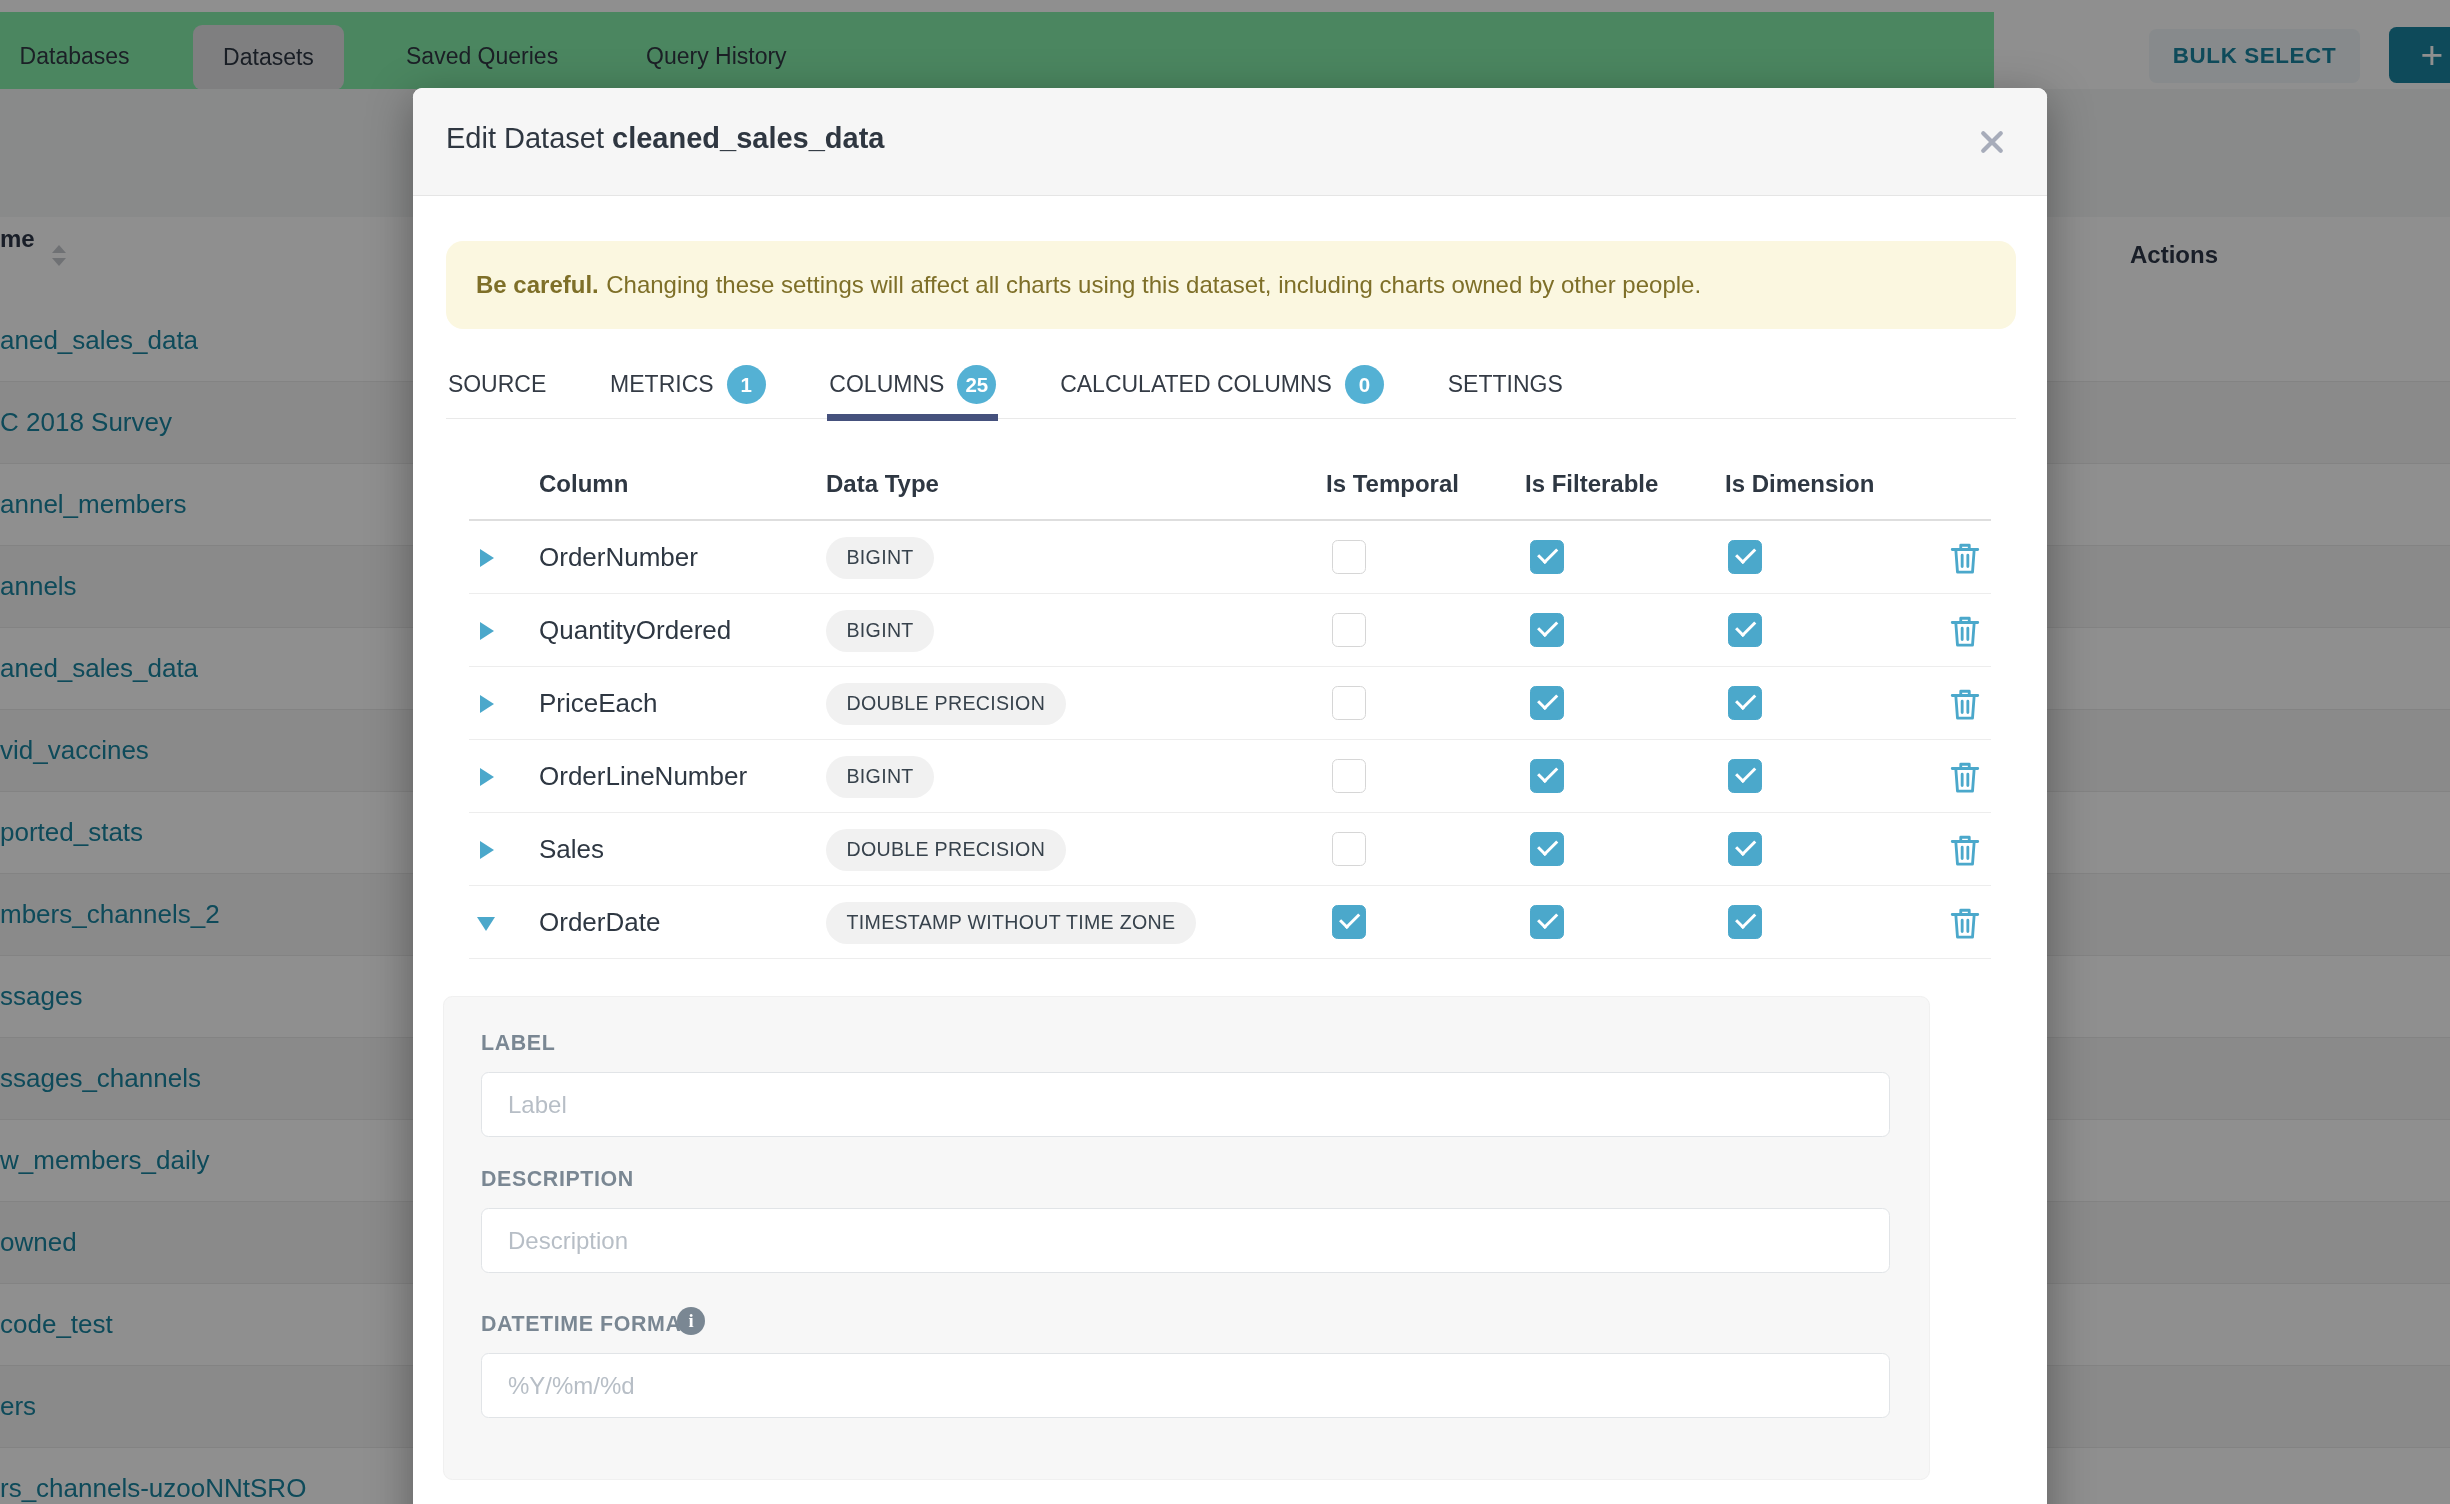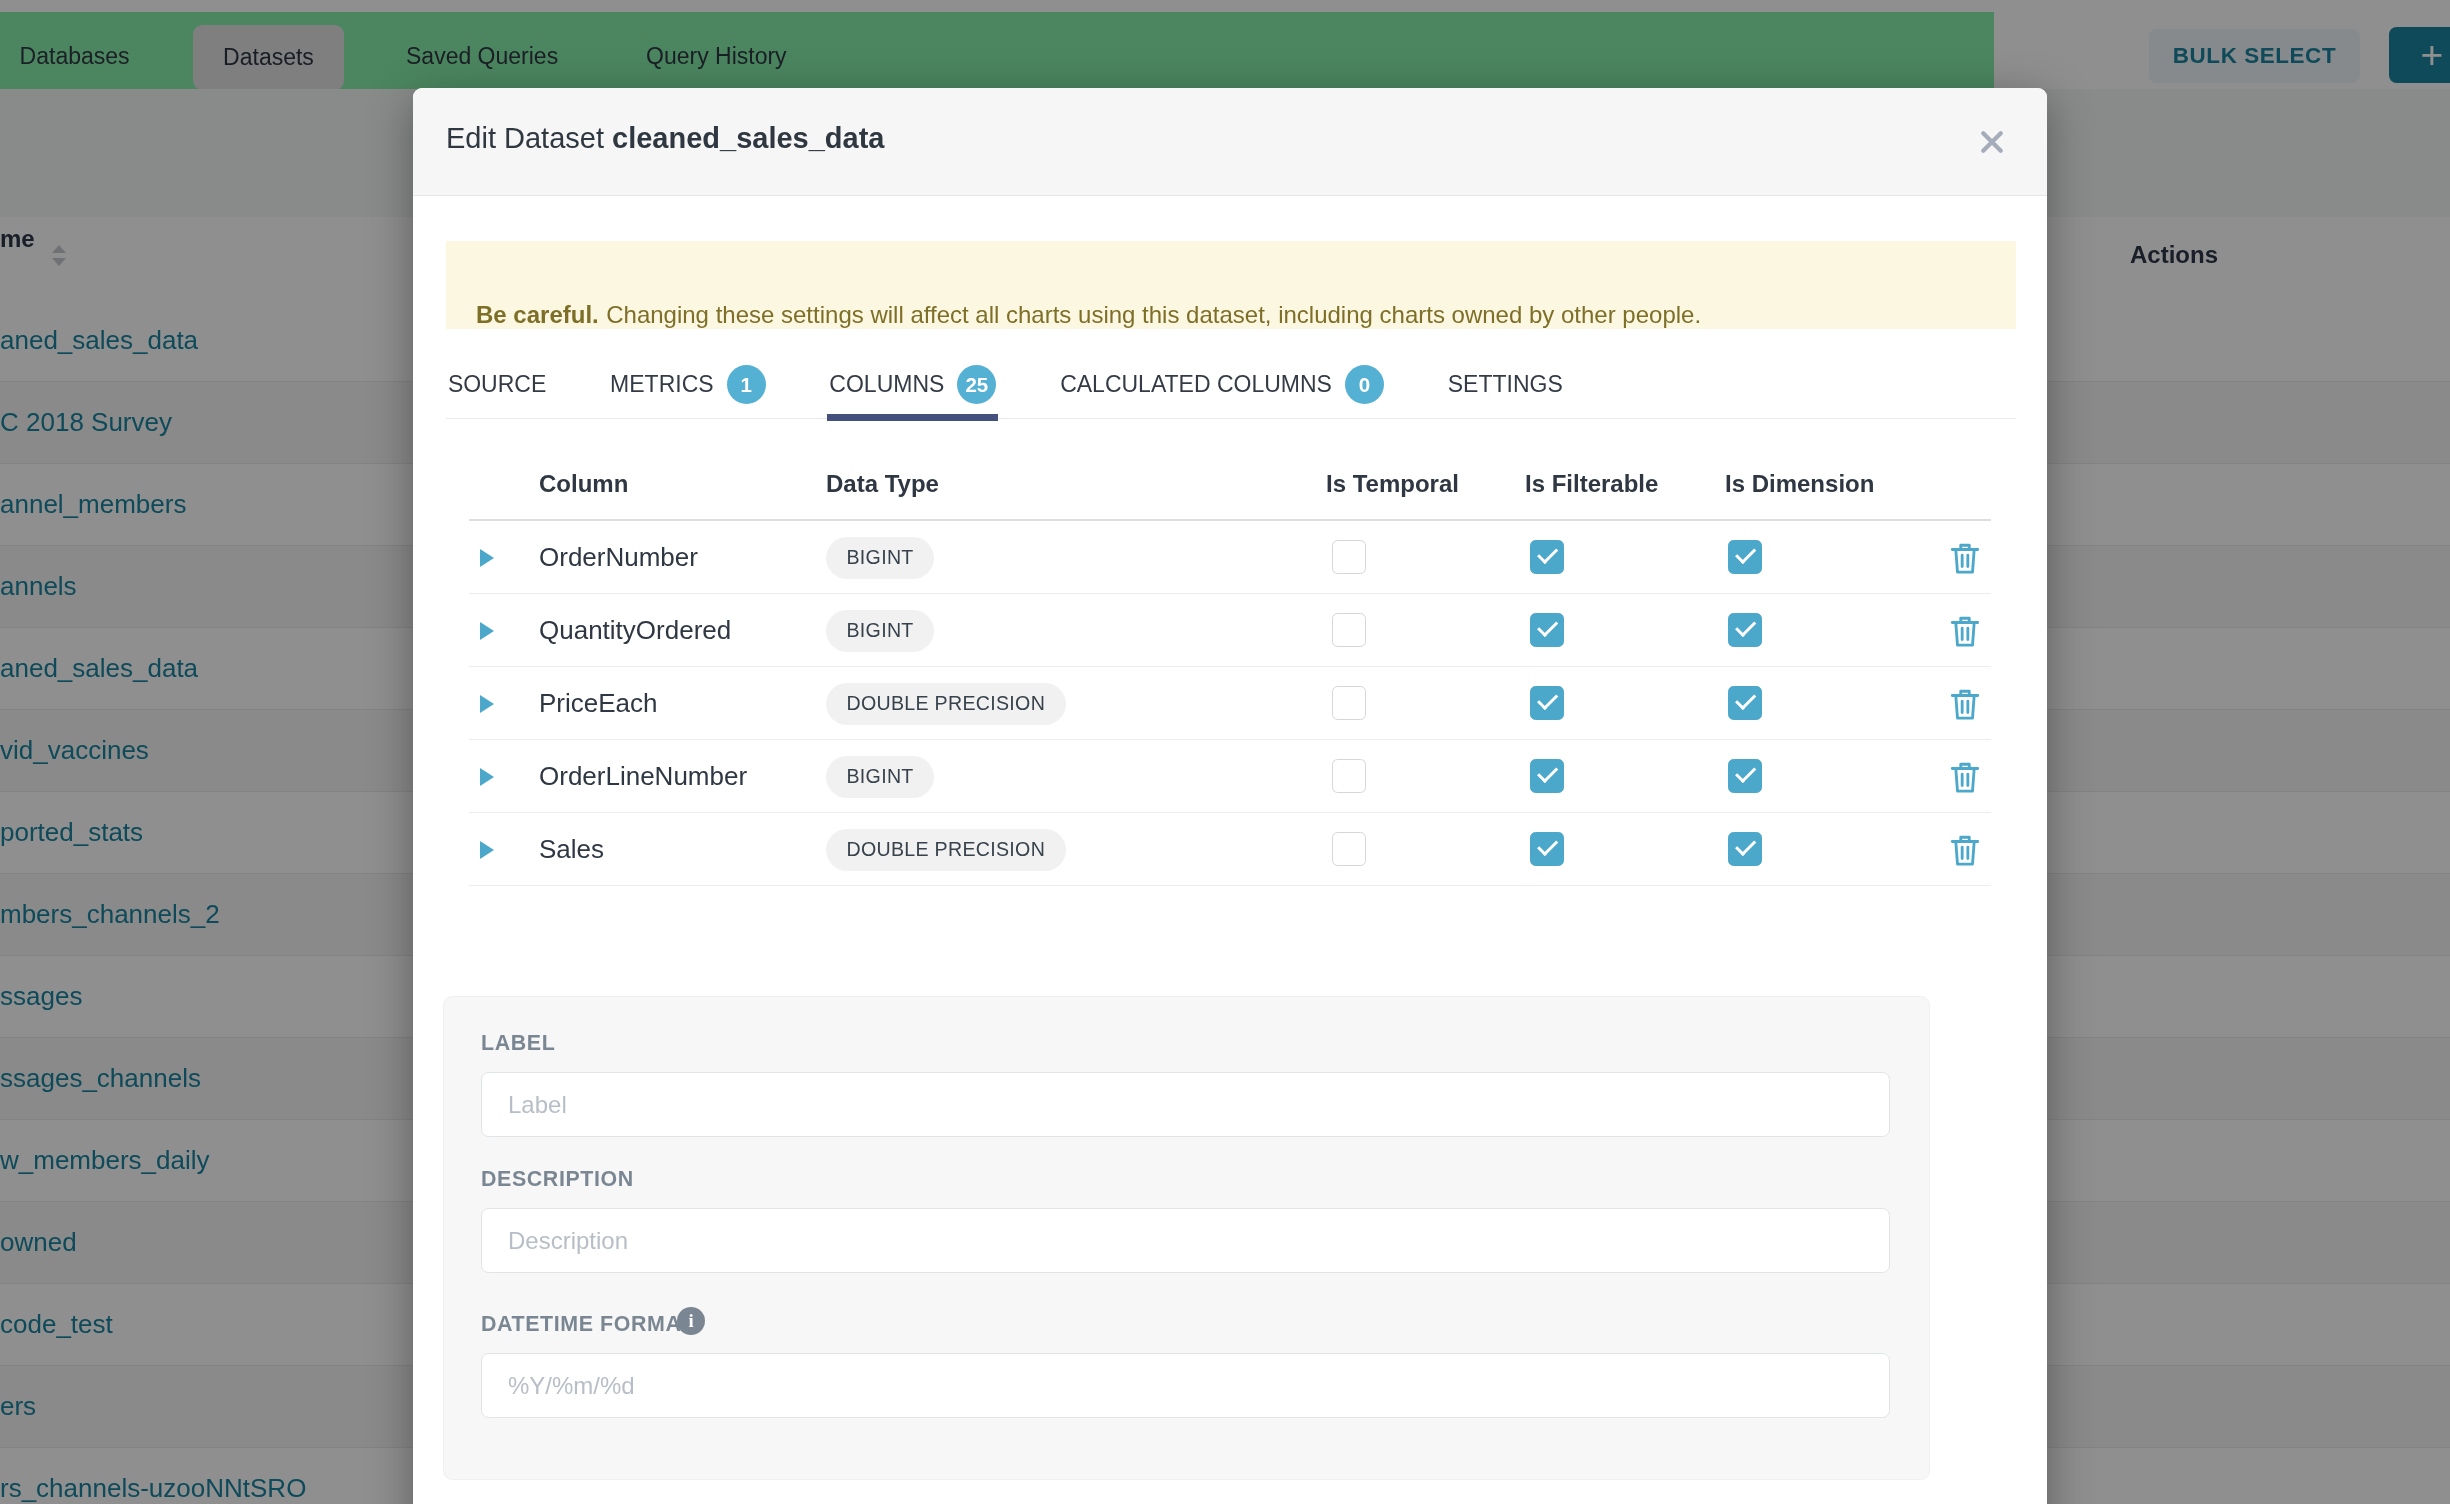--- a/index.html
+++ b/index.html
@@ -39,21 +39,21 @@
   .bg-row a{font-size:26px;color:var(--link);text-decoration:none;padding-left:0px;white-space:nowrap;}
 
   
   .backdrop{position:absolute;inset:0;background:rgba(0,0,0,0.44);z-index:5;}
   .modal{position:absolute;left:413px;top:88px;width:1634px;height:1454px;background:#fff;border-radius:9.3px 9.3px 0 0;z-index:10;box-shadow:0 11.2px 45px rgba(0,0,0,.35);}
   .m-head{position:absolute;left:0;top:0;width:100%;height:108px;background:#F6F6F6;border-bottom:1.9px solid #E5E5E5;border-radius:9.3px 9.3px 0 0;}
   .m-title{position:absolute;left:33px;top:34px;font-size:29px;color:#2F3741;}
   .m-title b{font-weight:700;}
   .m-close{position:absolute;right:37px;top:35px;width:37px;height:37px;display:flex;align-items:center;justify-content:center;cursor:pointer;}
 
-  .warn{position:absolute;left:33px;top:153px;width:1570px;height:88px;background:var(--warnbg);border-radius:0;display:flex;align-items:flex-end;padding-left:30px;font-size:24px;color:var(--warntx);}
+  .warn{position:absolute;left:33px;top:153px;width:1570px;height:88px;background:var(--warnbg);border-radius:17px;display:flex;align-items:center;padding-left:30px;font-size:24px;color:var(--warntx);}
   .warn b{font-weight:700;margin-right:7.5px;}
 
   .tabs{position:absolute;left:33px;top:264px;width:1570px;height:67px;border-bottom:1.9px solid #E9E9E9;display:flex;gap:60px;}
   .tab{position:relative;display:flex;align-items:center;gap:13px;font-size:23px;color:#343B45;padding:0 1.9px;height:65px;cursor:pointer;}
   .tab .bdg{min-width:39px;height:39px;border-radius:19.6px;background:var(--badge);color:#fff;font-size:20.5px;font-weight:600;display:flex;align-items:center;justify-content:center;padding:0 5.6px;}
   .tab.active::after{content:"";position:absolute;left:0;right:0;bottom:-3.7px;height:6.5px;background:var(--underline);}
 
   .cols-table{position:absolute;left:56px;top:360px;width:1522px;}
   .thead{position:relative;height:73px;border-bottom:2.8px solid #DEDEDE;}
   .thead span{position:absolute;top:22.4px;font-size:24px;font-weight:600;color:#2E3742;}
@@ -265,20 +265,31 @@
         <span class="caret"></span>
         <span class="cname">Sales</span>
         <span class="pill">DOUBLE PRECISION</span>
         <span class="cb cb-t"></span>
         <span class="cb cb-f on"></span>
         <span class="cb cb-d on"></span>
         <span class="trash"><svg width="32" height="34" viewBox="0 0 22 24" fill="none" stroke="currentColor" stroke-width="2" stroke-linecap="round" stroke-linejoin="round">
               <path d="M2 6h18M8 6V3h6v3M4.5 6l1.2 16h10.6L17.5 6M9 10v8M13 10v8"></path>
             </svg></span>
       </div>
+      <div class="mrow">
+        <span class="caret down"></span>
+        <span class="cname">OrderDate</span>
+        <span class="pill">TIMESTAMP WITHOUT TIME ZONE</span>
+        <span class="cb cb-t on"></span>
+        <span class="cb cb-f on"></span>
+        <span class="cb cb-d on"></span>
+        <span class="trash"><svg width="32" height="34" viewBox="0 0 22 24" fill="none" stroke="currentColor" stroke-width="2" stroke-linecap="round" stroke-linejoin="round">
+              <path d="M2 6h18M8 6V3h6v3M4.5 6l1.2 16h10.6L17.5 6M9 10v8M13 10v8"></path>
+            </svg></span>
+      </div>
     </div>
 
     <div class="detail">
       <span class="flabel f1">LABEL</span>
       <input class="finput i1" type="text" placeholder="Label" style="">
       <span class="flabel f2">DESCRIPTION</span>
       <input class="finput i2" type="text" placeholder="Description" style="">
       <span class="flabel f3">DATETIME FORMAT</span>
       <span class="info">i</span>
       <input class="finput i3" type="text" placeholder="%Y/%m/%d" style="">

